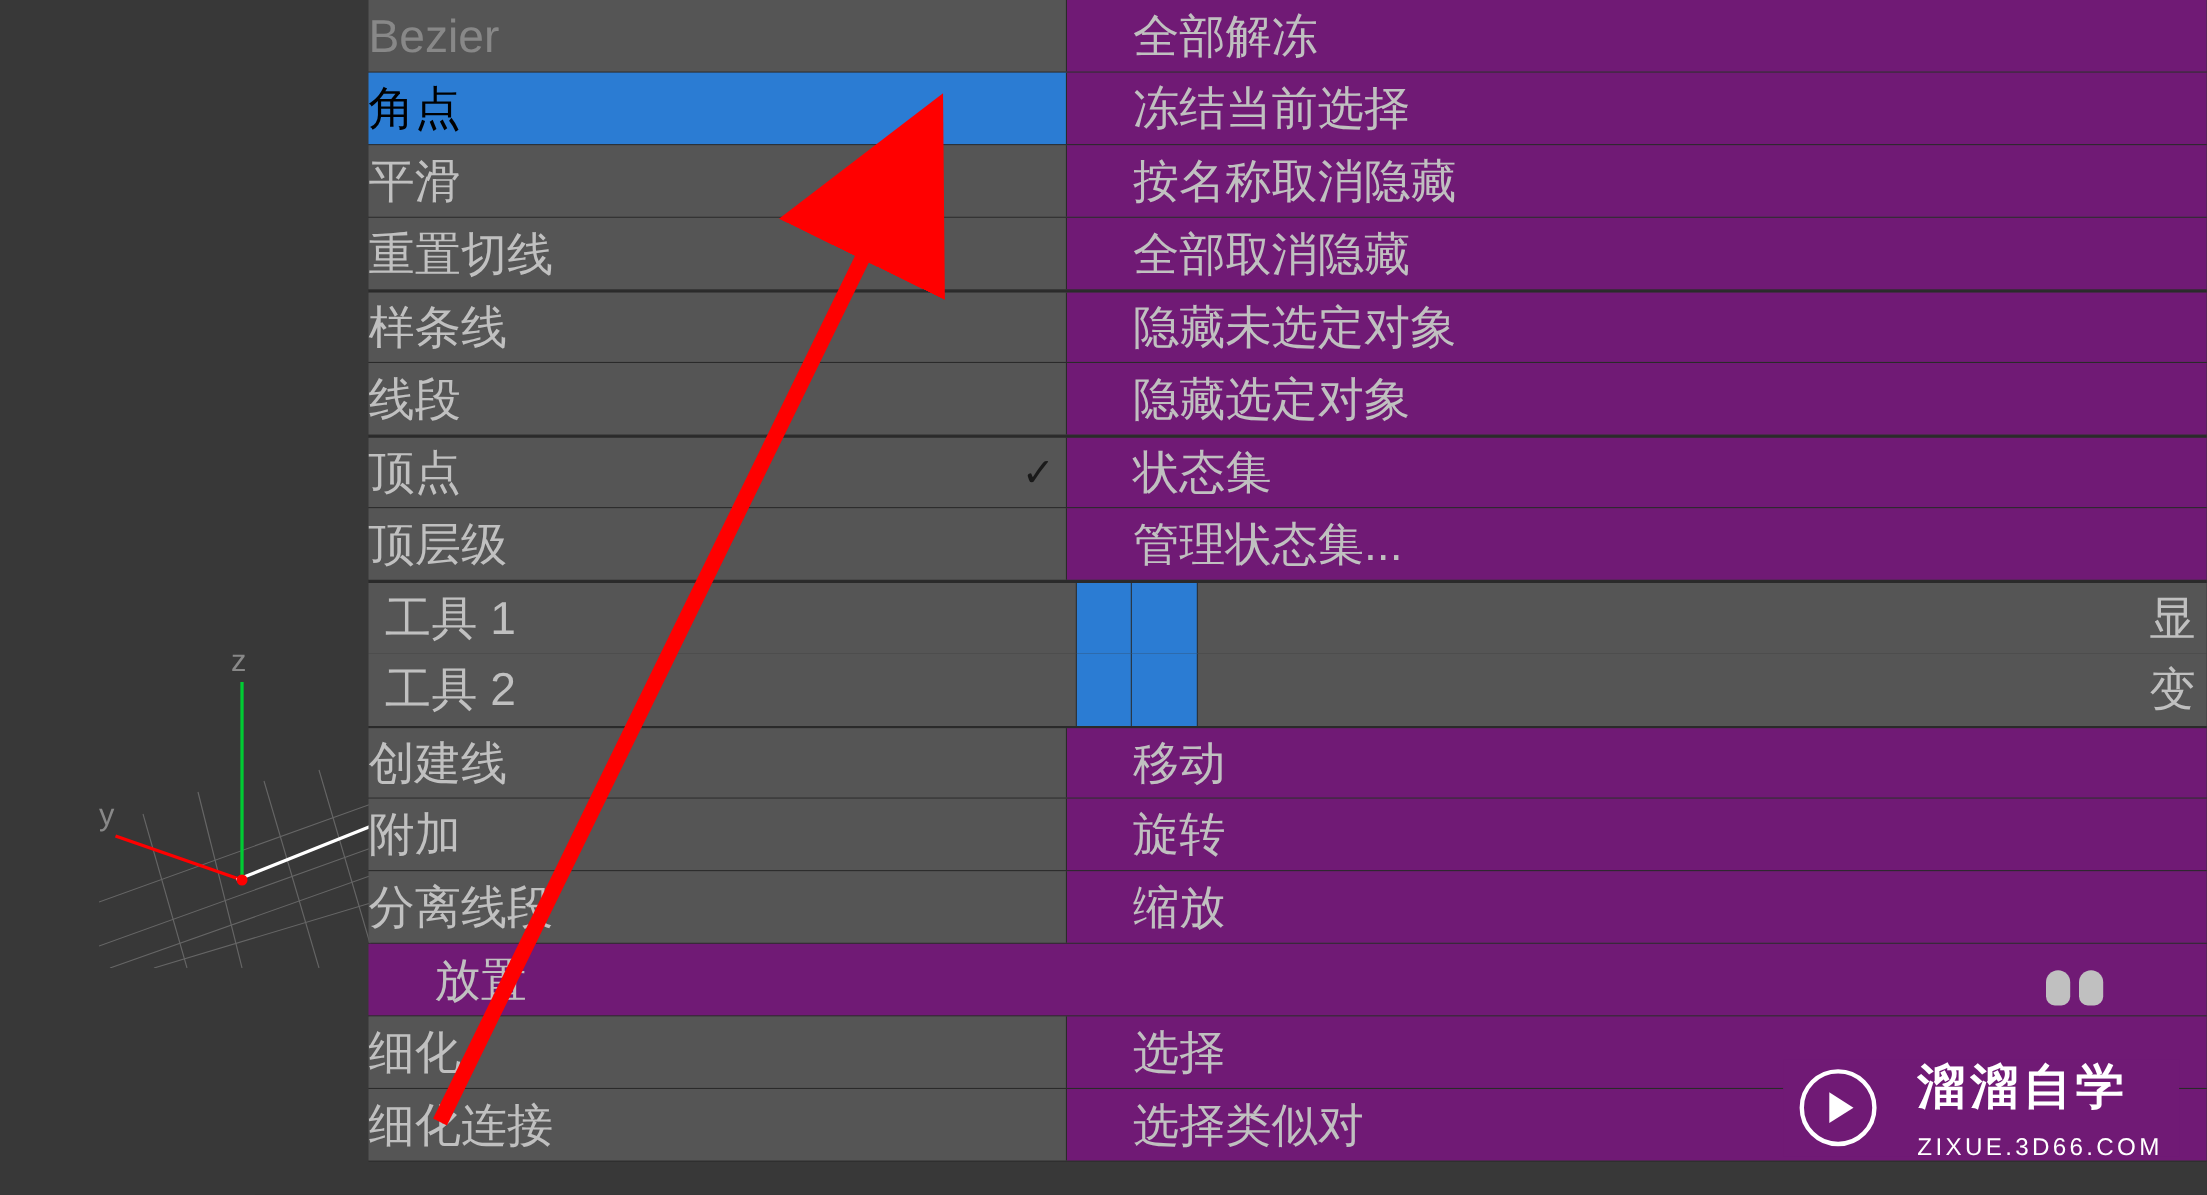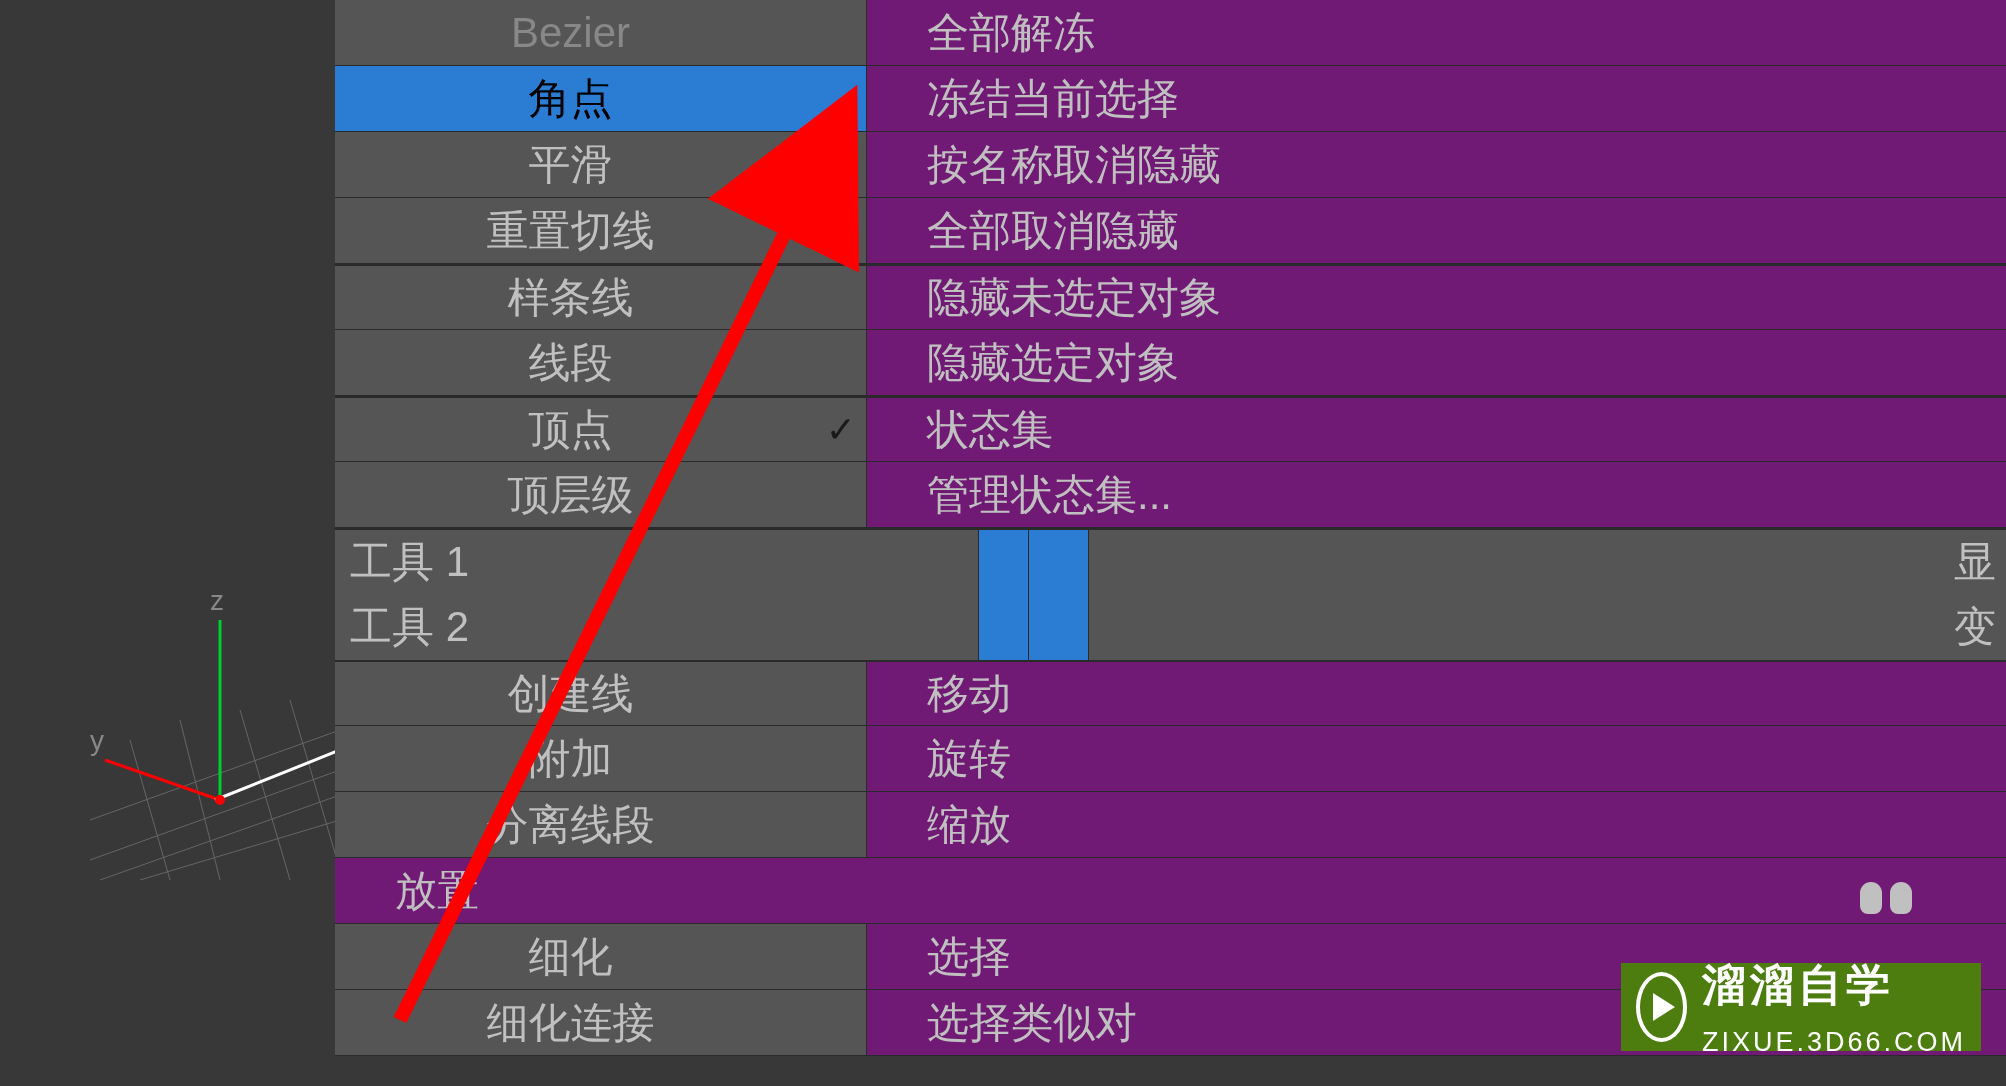--- a/index.html
+++ b/index.html
@@ -38,27 +38,27 @@
       height: 1086px;
       display: flex;
       flex-direction: column;
     }
     .menu-row {
       display: flex;
       height: 66px;
       border-bottom: 1px solid #2a2a2a;
     }
     .menu-cell-left {
-      width: 532px;
+      width: 635px;
       background: #555555;
       color: #c0c0c0;
       font-size: 42px;
       display: flex;
       align-items: center;
-      justify-content: center;
+      justify-content: flex-start;
       padding-right: 60px;
       border-right: 1px solid #2a2a2a;
       position: relative;
     }
     .menu-cell-right {
       flex: 1;
       background: #701a75;
       color: #c0c0c0;
       font-size: 42px;
       display: flex;
@@ -121,21 +121,21 @@
       top: 60px;
       pointer-events: none;
       z-index: 100;
     }
     .watermark {
       position: absolute;
       right: 25px;
       bottom: 35px;
       width: 360px;
       height: 88px;
-      background: #4d7c0f;
+      background: #701a75;
       display: flex;
       align-items: center;
       padding: 10px 15px;
       z-index: 200;
       justify-content: space-between;
     }
     .watermark-icon {
       width: 70px;
       height: 70px;
       border: 4px solid #ffffff;
@@ -158,21 +158,21 @@
       display: flex;
       flex-direction: column;
       color: #ffffff;
     }
     .watermark-title {
       font-size: 44px;
       font-weight: bold;
       letter-spacing: 4px;
     }
     .watermark-url {
-      font-size: 27px;
+      font-size: 22px;
       letter-spacing: 3px;
       margin-top: 12px;
     }
     .cursor-icon {
       position: absolute;
       right: 90px;
       bottom: 160px;
       width: 60px;
       height: 44px;
       z-index: 150;

